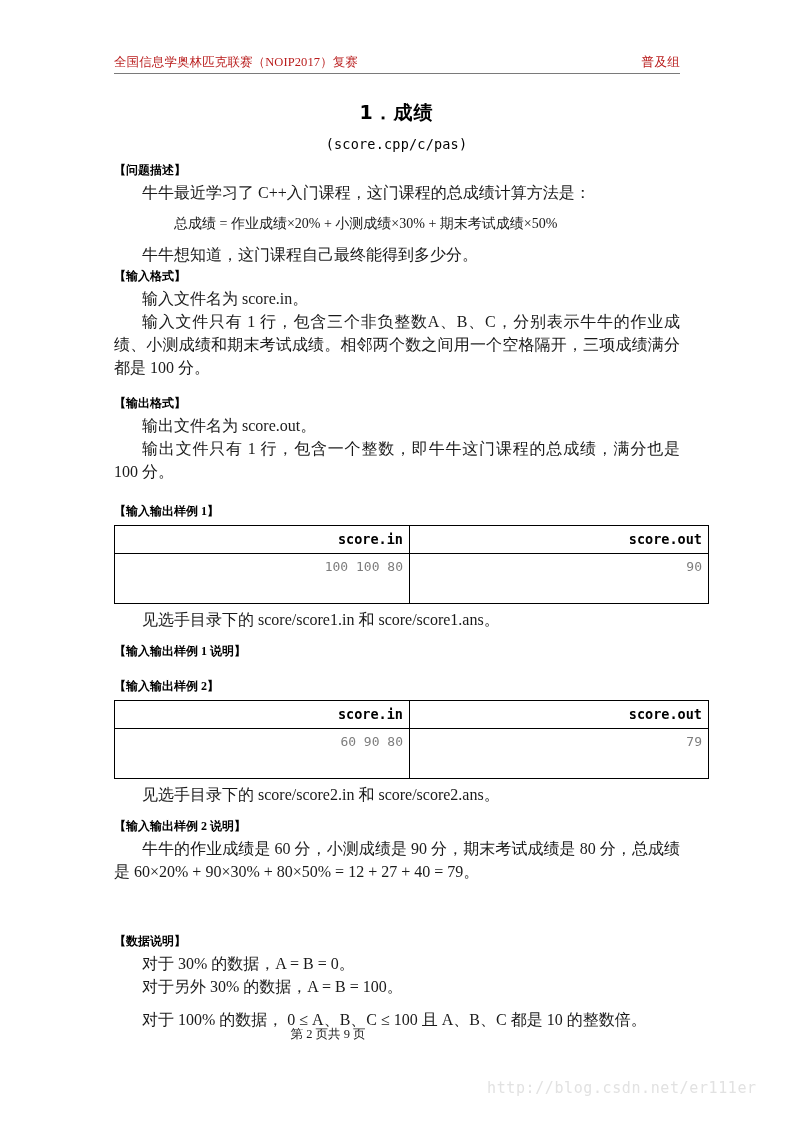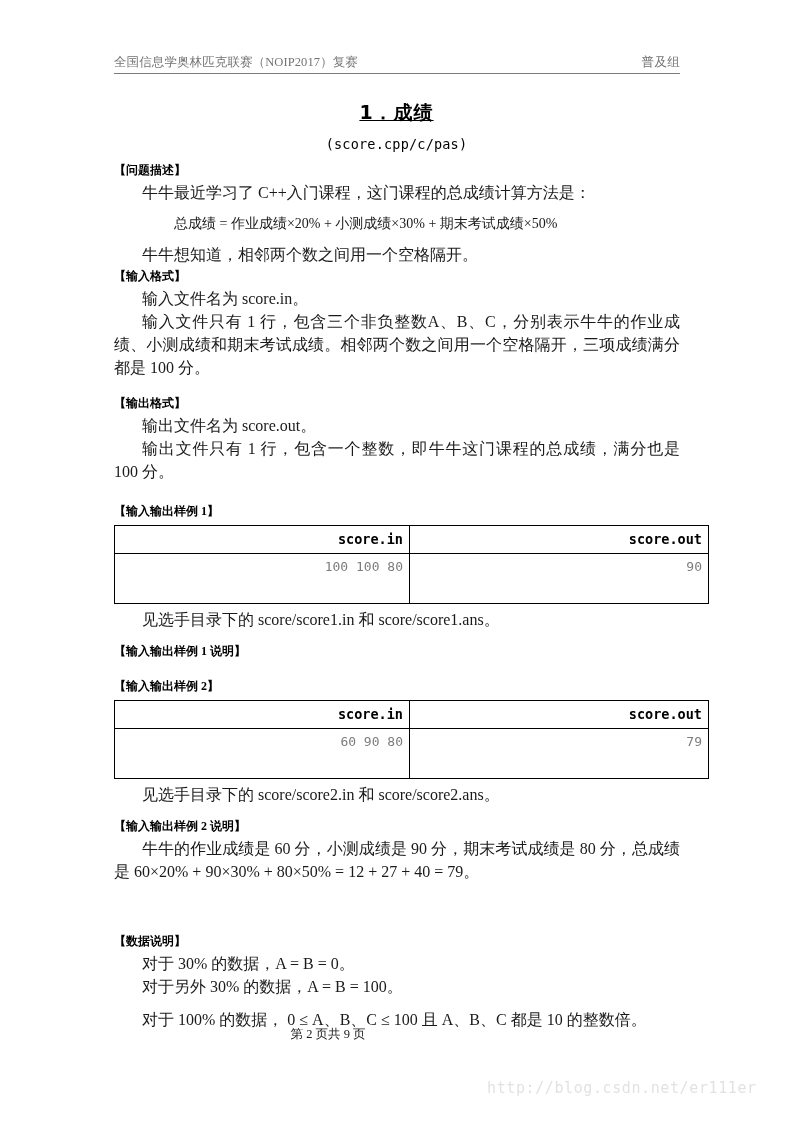--- a/index.html
+++ b/index.html
@@ -21,40 +21,39 @@
   .run-header {
     position: absolute;
     left: 114px;
     top: 54px;
     width: 566px;
     display: flex;
     justify-content: space-between;
     align-items: flex-end;
     font-size: 12.5px;
     line-height: 16px;
-    color: #737373;
+    color: #b91c1c;
     padding-bottom: 3px;
     border-bottom: 1.1px solid #7a7a7a;
   }
   .run-header .hdr-left { letter-spacing: 0.1px; }
   .run-header .hdr-right { letter-spacing: 0.3px; }
 
   
   .doc-title {
     position: absolute;
     left: 0;
     top: 100px;
     width: 793px;
     text-align: center;
     font-family: "DejaVu Sans", "Liberation Sans", sans-serif;
     font-weight: bold;
     font-size: 19px;
     letter-spacing: 1px;
     color: #000;
-    text-decoration: underline;
   }
   .doc-subtitle {
     position: absolute;
     left: 0;
     top: 136px;
     width: 793px;
     text-align: center;
     font-family: "DejaVu Sans Mono", "Liberation Mono", monospace;
     font-weight: normal;
     font-size: 13.5px;
@@ -161,21 +160,21 @@
   <div class="doc-title">1．成绩</div>
   <div class="doc-subtitle">(score.cpp/c/pas)</div>
 
   <div class="body">
 
     <div class="sec-head">【问题描述】</div>
     <p class="para indent">牛牛最近学习了 C++入门课程，这门课程的总成绩计算方法是：</p>
     <div class="sp-8"></div>
     <p class="center-line">总成绩 = 作业成绩×20% + 小测成绩×30% + 期末考试成绩×50%</p>
     <div class="sp-8"></div>
-    <p class="para indent">牛牛想知道，相邻两个数之间用一个空格隔开。</p>
+    <p class="para indent">牛牛想知道，这门课程自己最终能得到多少分。</p>
 
     <div class="sec-head">【输入格式】</div>
     <p class="para indent">输入文件名为 score.in。</p>
     <p class="para indent">输入文件只有 1 行，包含三个非负整数A、B、C，分别表示牛牛的作业成绩、小测成绩和期末考试成绩。相邻两个数之间用一个空格隔开，三项成绩满分都是 100 分。</p>
 
     <div class="sp-14"></div>
 
     <div class="sec-head">【输出格式】</div>
     <p class="para indent">输出文件名为 score.out。</p>
     <p class="para indent">输出文件只有 1 行，包含一个整数，即牛牛这门课程的总成绩，满分也是 100 分。</p>

